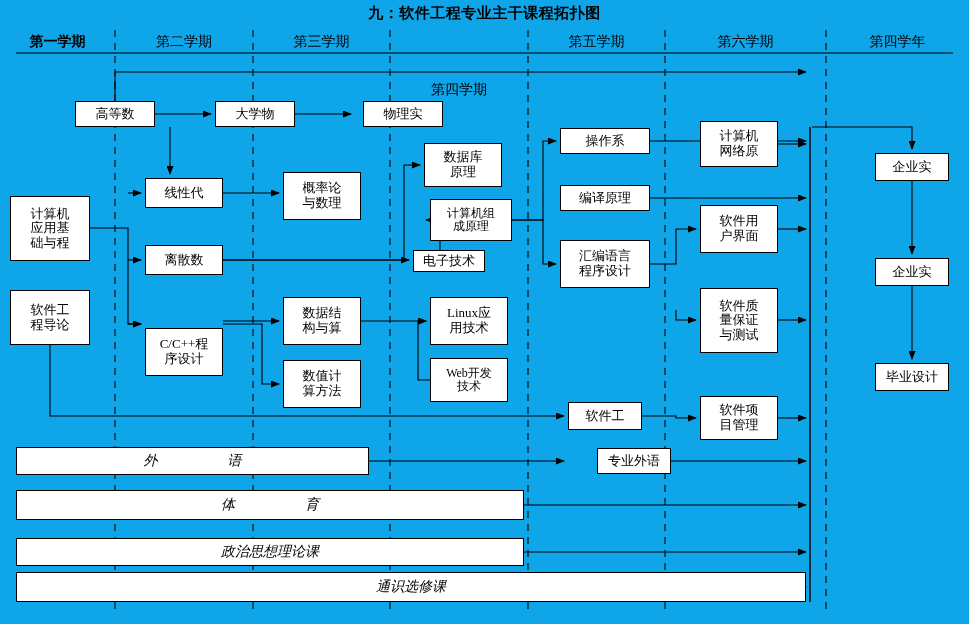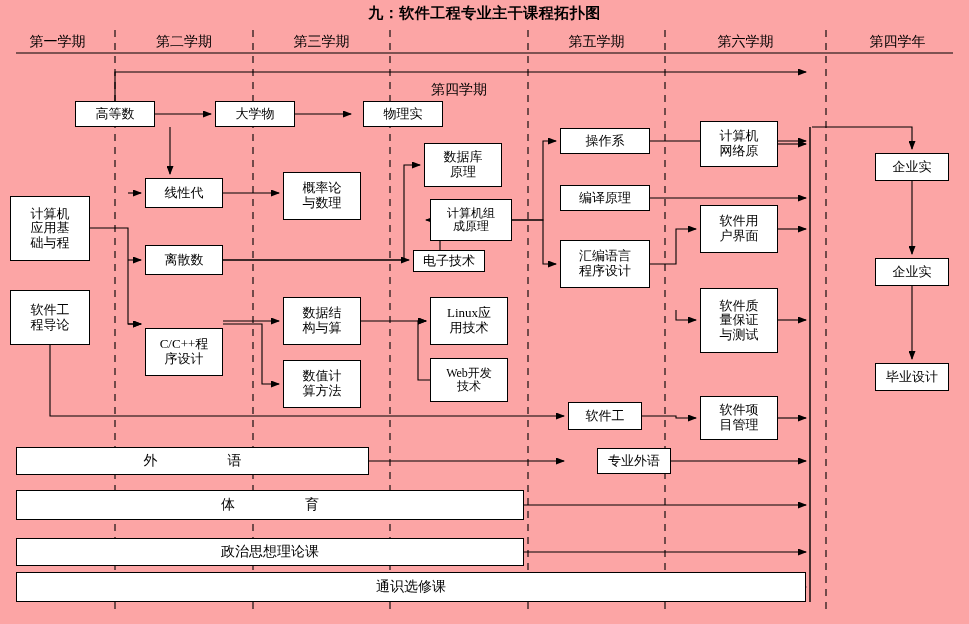--- a/index.html
+++ b/index.html
@@ -1,30 +1,30 @@
 <!DOCTYPE html>
 <html><head>
 <meta charset="utf-8">
 <style>
   html,body{margin:0;padding:0;background:#ffffff;}
   body{font-family:"Liberation Sans","DejaVu Sans",sans-serif;}
-  #canvas{position:relative;width:969px;height:624px;background:#fca5a5;overflow:hidden;}
+  #canvas{position:relative;width:969px;height:624px;background:#0ea5e9;overflow:hidden;}
   #title{position:absolute;left:0;top:4px;width:969px;text-align:center;
          font-family:"Liberation Serif","DejaVu Serif",serif;
          font-weight:bold;font-size:15px;color:#000;letter-spacing:0.5px;}
   .hdr{position:absolute;top:33px;height:18px;line-height:18px;text-align:center;
        font-family:"Liberation Serif","DejaVu Serif",serif;font-size:14px;color:#000;}
   .node{position:absolute;border:1px solid #000;background:#fff;box-sizing:border-box;
         display:flex;align-items:center;justify-content:center;text-align:center;
         font-family:"Liberation Serif","DejaVu Serif",serif;font-size:13px;color:#000;
         line-height:1.12;padding:0 2px;overflow:hidden;}
   .node.small{font-size:12px;}
   .bar{position:absolute;border:1px solid #000;background:#fff;box-sizing:border-box;
        display:flex;align-items:center;justify-content:center;
-       font-family:"Liberation Serif","DejaVu Serif",serif;font-size:14px;color:#000;}
+       font-family:"Liberation Serif","DejaVu Serif",serif;font-size:14px;color:#000;font-style:italic;}
   svg.lay{position:absolute;left:0;top:0;width:969px;height:624px;pointer-events:none;}
 </style>
 </head>
 <body>
 
 <div id="canvas">
 
   <div id="title">九：软件工程专业主干课程拓扑图</div>
 
   <svg class="lay" viewBox="0 0 969 624">
@@ -116,21 +116,21 @@
     <g stroke="#000" stroke-width="1.1" fill="none" stroke-dasharray="7,6">
       <line x1="115" y1="30" x2="115" y2="610"></line>
       <line x1="253" y1="30" x2="253" y2="610"></line>
       <line x1="390" y1="30" x2="390" y2="610"></line>
       <line x1="528" y1="30" x2="528" y2="610"></line>
       <line x1="665" y1="30" x2="665" y2="610"></line>
       <line x1="826" y1="30" x2="826" y2="610"></line>
     </g>
   </svg>
 
-  <div class="hdr" style="left:0px;width:115px;">第一学期</div>
+  <div class="hdr" style="left:0px;width:115px;font-weight:bold;">第一学期</div>
   <div class="hdr" style="left:115px;width:138px;">第二学期</div>
   <div class="hdr" style="left:253px;width:137px;">第三学期</div>
   <div class="hdr" style="left:390px;width:138px;margin-top:48px;">第四学期</div>
   <div class="hdr" style="left:528px;width:137px;">第五学期</div>
   <div class="hdr" style="left:665px;width:161px;">第六学期</div>
   <div class="hdr" style="left:826px;width:143px;">第四学年</div>
 
   <div id="nodes-host">
       <div class="node" style="left: 75px; top: 101px; width: 80px; height: 26px;">
         <span style="white-space: pre-line; text-align: right;">高等数</span>

